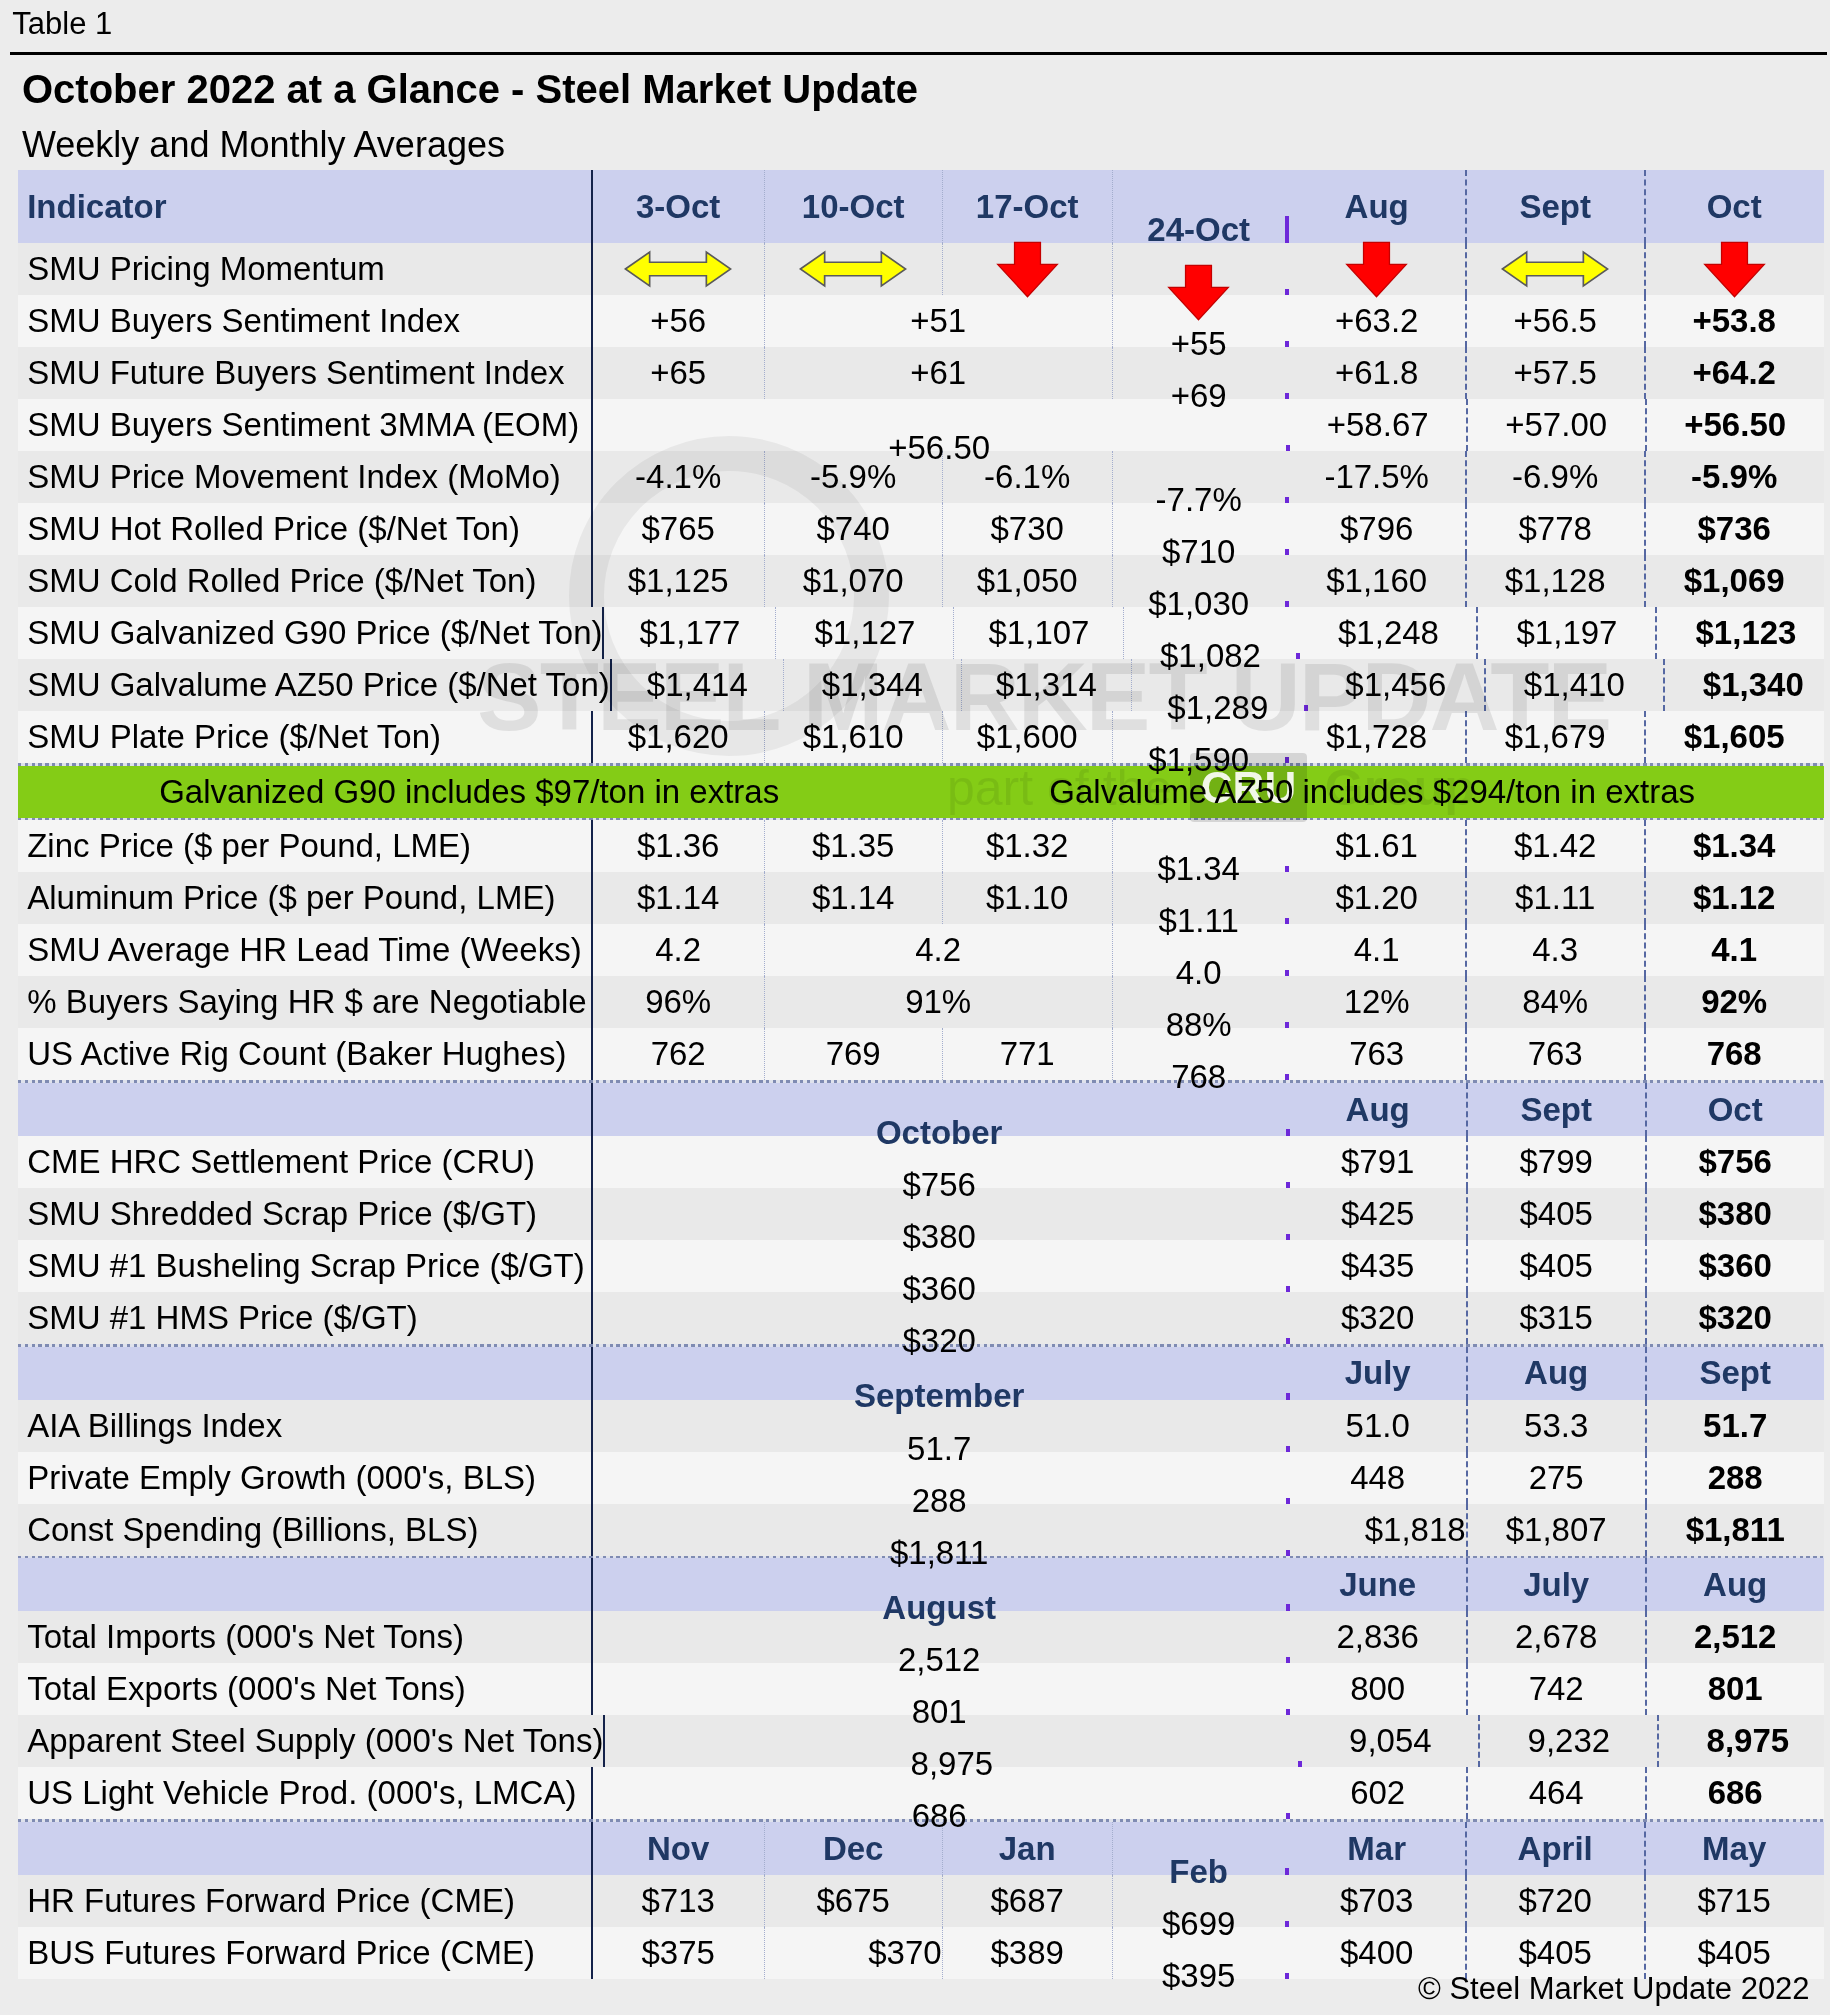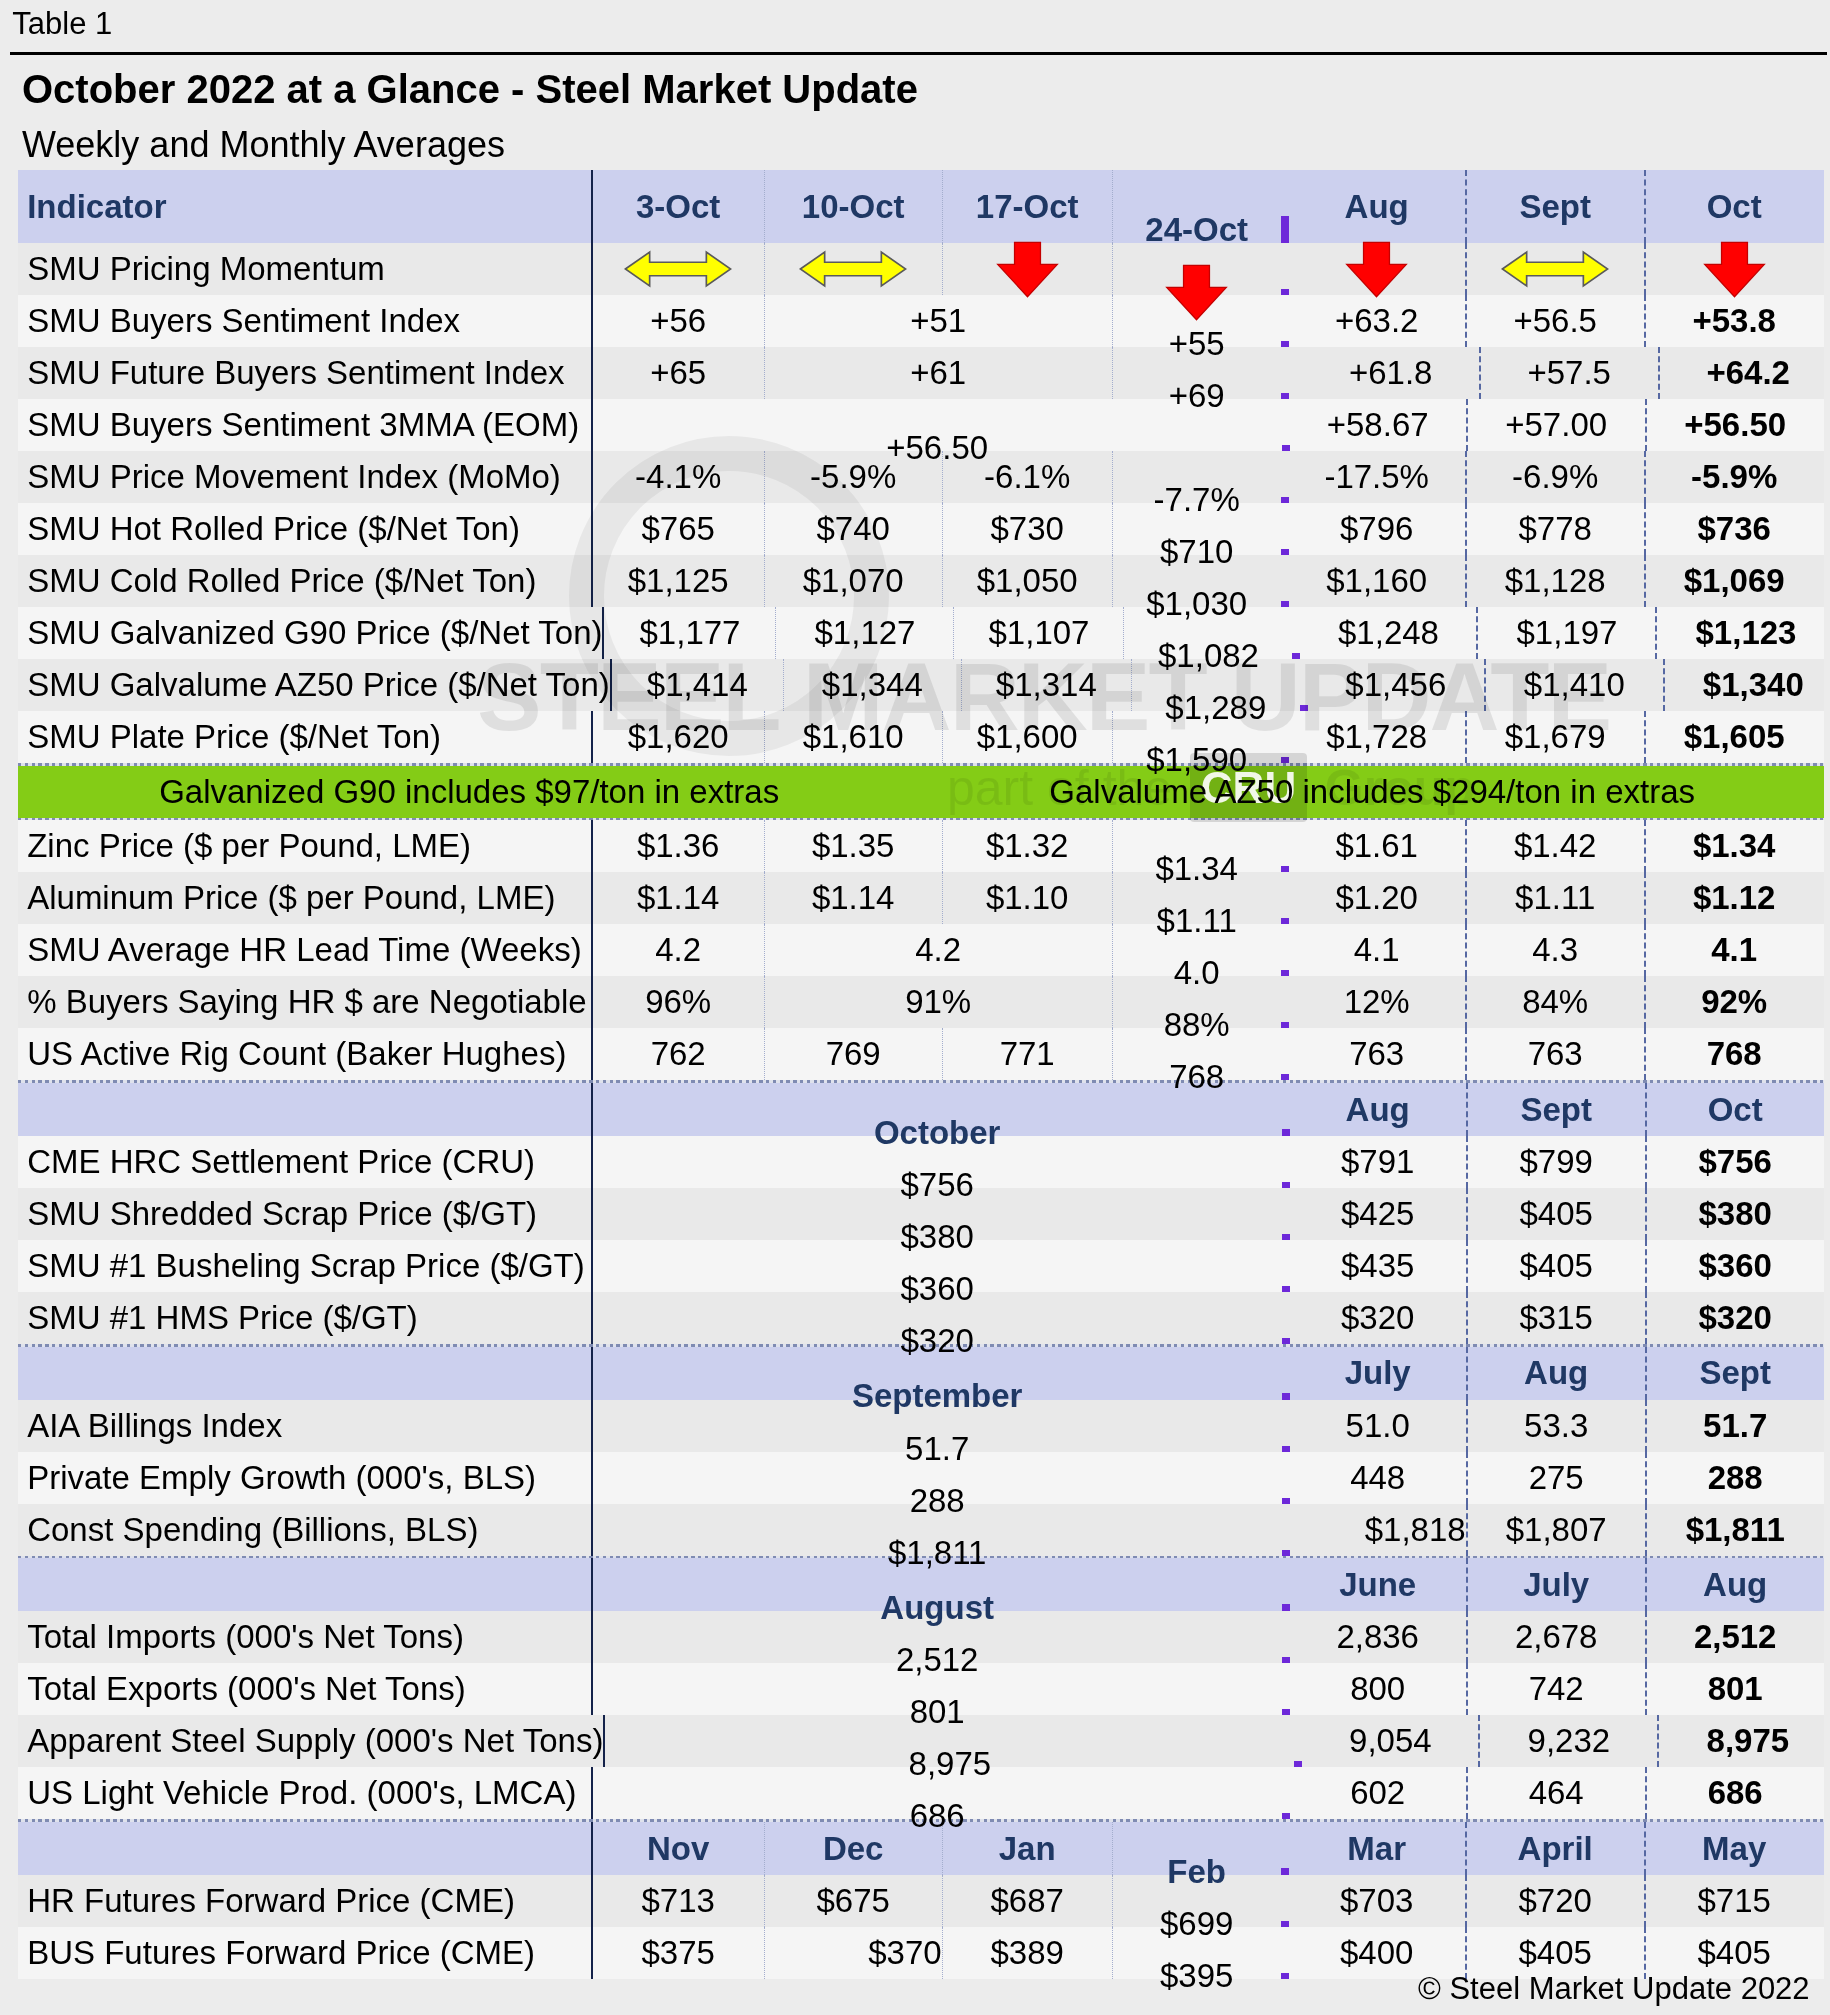--- a/index.html
+++ b/index.html
@@ -30,21 +30,21 @@
     padding-left:9.5px;
     border-right:2.7px solid #14224a;
   }
   .hdr{background:#ccd0ee;color:#1f3864;font-weight:700;}
   .main-hdr{height:73px;font-size:35px;}
   .sec-hdr{height:53px;font-size:35px;}
   .drow{height:52px;}
   .stripe-light{background:#f5f5f5;}
   .stripe-dark{background:#e9e9e9;}
   .b-dot{border-right:1.4px dotted #a3adcd;}
-  .b-solid{border-right:8px solid #6d28d9;margin-top:46px;}
+  .b-solid{border-right:4px solid #6d28d9;margin-top:46px;}
   .b-dash{border-right:2px dashed #5668a2;}
   .bold{font-weight:700;}
   .divider{
     height:2.7px;
     background:repeating-linear-gradient(90deg,#7f8bb2 0 3.4px,#dfe2ec 3.4px 6.8px);
   }
   .note-row{
     height:52px;background:#84cc16;display:flex;align-items:center;
   }
   .note-row span{display:block;width:50%;text-align:center;font-size:33px;position:relative;z-index:4;}
@@ -193,21 +193,21 @@
       </div>
       <div class="cell b-dot " style="flex: 0 0 172px;">
         <span>+65</span>
       </div>
       <div class="cell b-dot " style="flex: 0 0 348px;">
         <span>+61</span>
       </div>
       <div class="cell b-solid " style="flex: 0 0 176px;">
         <span>+69</span>
       </div>
-      <div class="cell b-dash " style="flex: 0 0 178px; margin-left: 14px;">
+      <div class="cell b-dash " style="flex: 0 0 178px;">
         <span>+61.8</span>
       </div>
       <div class="cell b-dash " style="flex: 0 0 179px;">
         <span>+57.5</span>
       </div>
       <div class="cell  " style="flex: 0 0 177px;">
         <span class="bold">+64.2</span>
       </div>
     </div>
     <div class="trow drow stripe-light">

